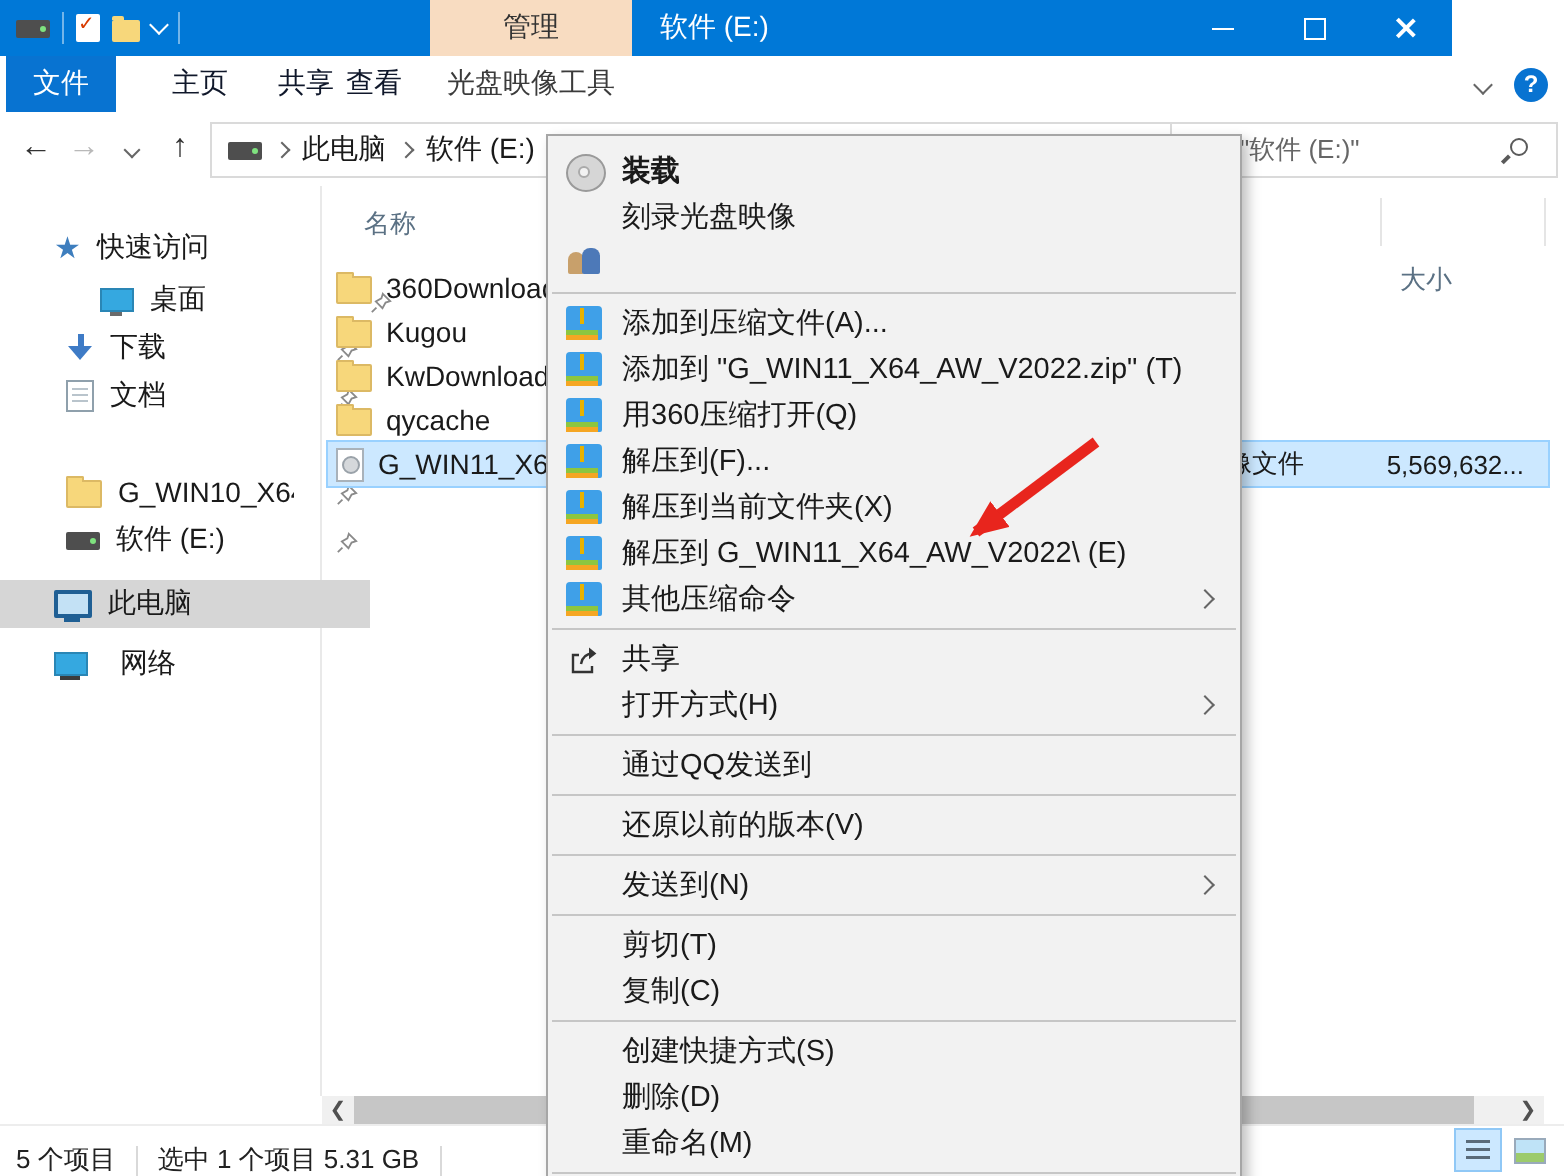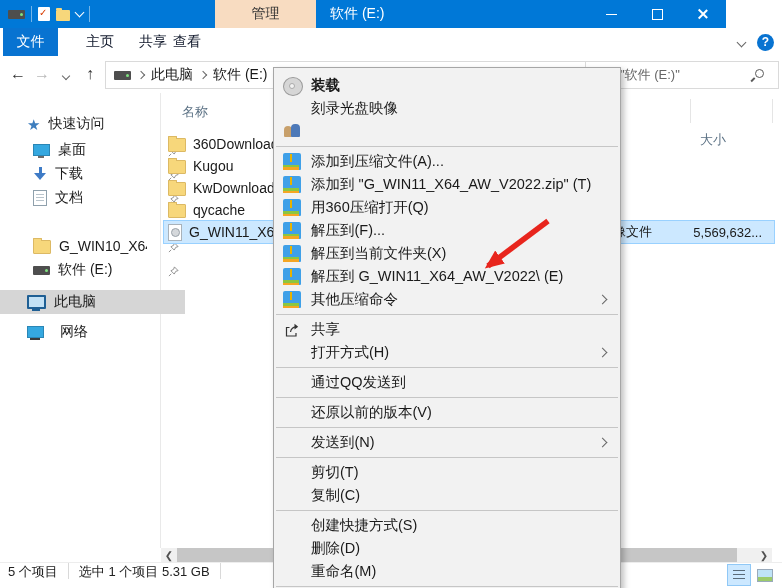--- a/index.html
+++ b/index.html
@@ -55,21 +55,21 @@
   .frow{position:absolute;left:164px;width:606px;height:22px;display:flex;align-items:center;gap:7px;font-size:14px;padding-left:4px;}
   .frow.sel{background:#CCE8FF;outline:1px solid #99D1FF;}
   .ftype{position:absolute;left:436px;font-size:13px;}
   .fsize{position:absolute;right:12px;font-size:13px;text-align:right;}
   
   .hsb{position:absolute;left:161px;top:455px;width:611px;height:15px;background:#F0F0F0;display:flex;align-items:center;}
   .hsb-btn{width:16px;height:15px;display:flex;align-items:center;justify-content:center;color:#505050;font-size:10px;}
   .hsb-thumb{height:15px;background:#C6C6C6;width:560px;}
   
   .statusbar{left:0;top:562px;width:782px;height:26px;background:#fff;border-top:1px solid #EDEDED;
-             display:flex;align-items:flex-start;font-size:13px;color:#222;}
+             display:flex;align-items:flex-end;font-size:13px;color:#222;}
   .sb-sep{width:1px;height:16px;background:#D9D9D9;margin:0 10px;}
   .viewbtns{position:absolute;right:6px;top:2px;display:flex;gap:4px;}
   .vbtn{width:22px;height:20px;display:flex;align-items:center;justify-content:center;}
   .vbtn.sel{background:#CCE8FF;outline:1px solid #90C8F6;}
   .g-details{width:12px;height:10px;background:
      repeating-linear-gradient(to bottom,#5a6b7a 0 1.5px,transparent 1.5px 4px);}
   .g-thumb{width:14px;height:11px;border:1px solid #9ab;background:linear-gradient(to bottom,#BFE3F7 0 60%,#9CCB6B 60%);}
   
   .ctxmenu{left:273px;top:67px;width:346px;height:523px;background:#F2F2F2;
            border:1px solid #A6A6A6;box-shadow:3px 3px 6px rgba(0,0,0,.25);padding-top:6px;z-index:50;}
@@ -143,20 +143,21 @@
         <span class="g-close"></span>
       </div>
   </div>
 </div>
 
 <div class="abs tabrow">
   <div class="ftab">文件</div>
   <div class="rtab" style="left:75px;width:50px;">主页</div>
   <div class="rtab" style="left:128px;width:50px;">共享</div>
   <div class="rtab" style="left:162px;width:50px;">查看</div>
+  <div class="tooltab">光盘映像工具</div>
   <div class="ribbon-right">
     <span class="chev chev-d"></span>
     <span class="helpdot">?</span>
   </div>
 </div>
 
 <div class="abs addrrow">
   <div class="nav" style="left:6px;">
     <span class="navbtn">←</span>
     <span class="navbtn" style="color:#b9b9b9;">→</span>
@@ -177,21 +178,21 @@
   </div>
 </div>
 
 <div class="abs main">
   <div class="sidesep"></div>
 
   <div class="side-item" style="left:0;top:19px;padding-left:27px;">
     <span class="ic i-star">★</span>
     <span>快速访问</span>
   </div>
-  <div class="side-item" style="left:0;top:45px;padding-left:33px;">
+  <div class="side-item" style="left:0;top:45px;padding-left:50px;">
     <span class="ic i-desktop"></span>
     <span>桌面</span>
     <span class="pin"><svg width="11" height="11" viewBox="0 0 12 12">
           <path d="M7 1 L11 5 L8.5 5.8 L6.8 8.8 L3.2 5.2 L6.2 3.5 Z" fill="none" stroke="#8a8a8a"></path>
           <line x1="3.5" y1="8.5" x2="1" y2="11" stroke="#8a8a8a"></line>
         </svg></span>
   </div>
   <div class="side-item" style="left:0;top:69px;padding-left:33px;">
     <span class="ic i-down"></span>
     <span>下载</span>

